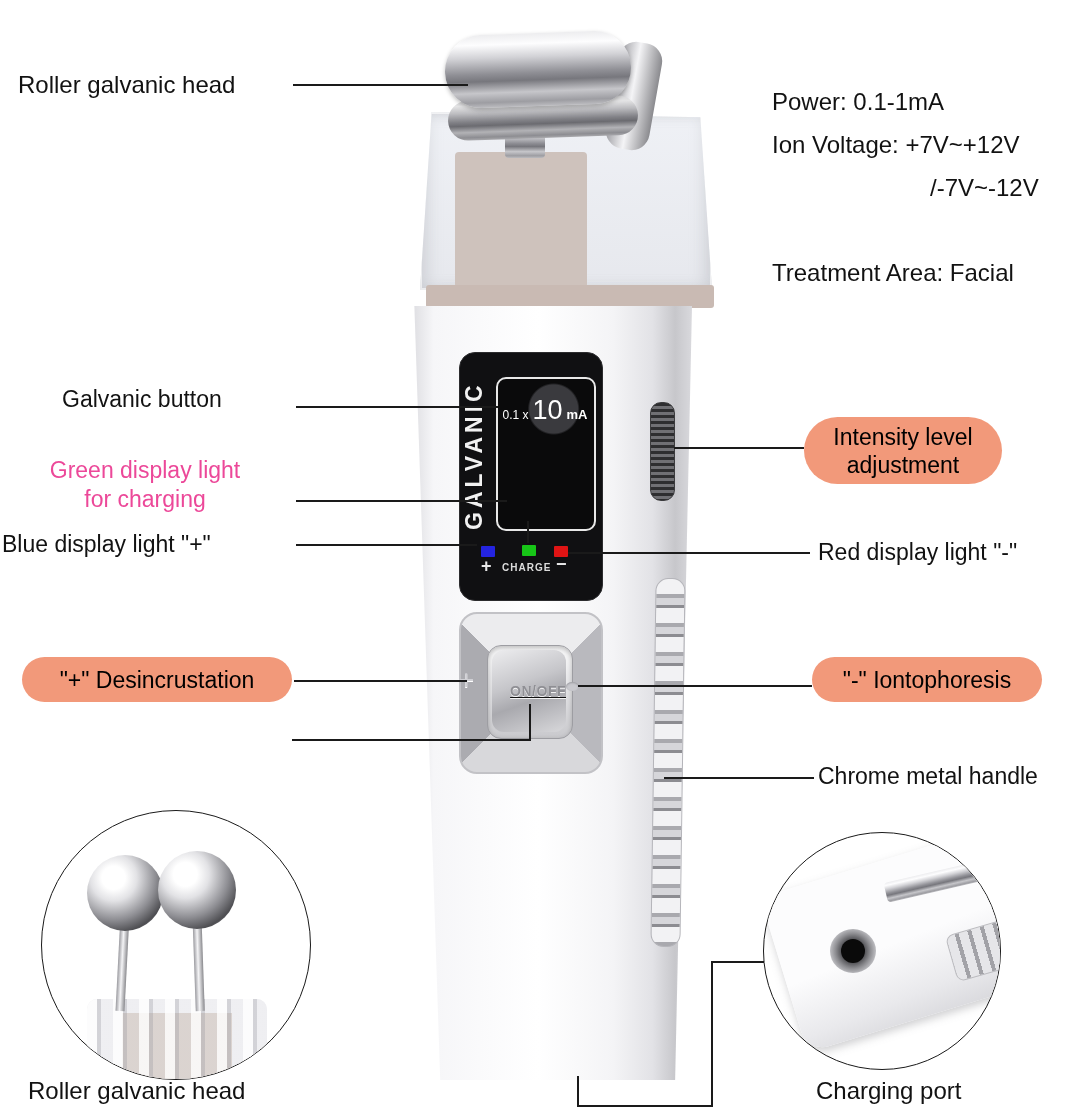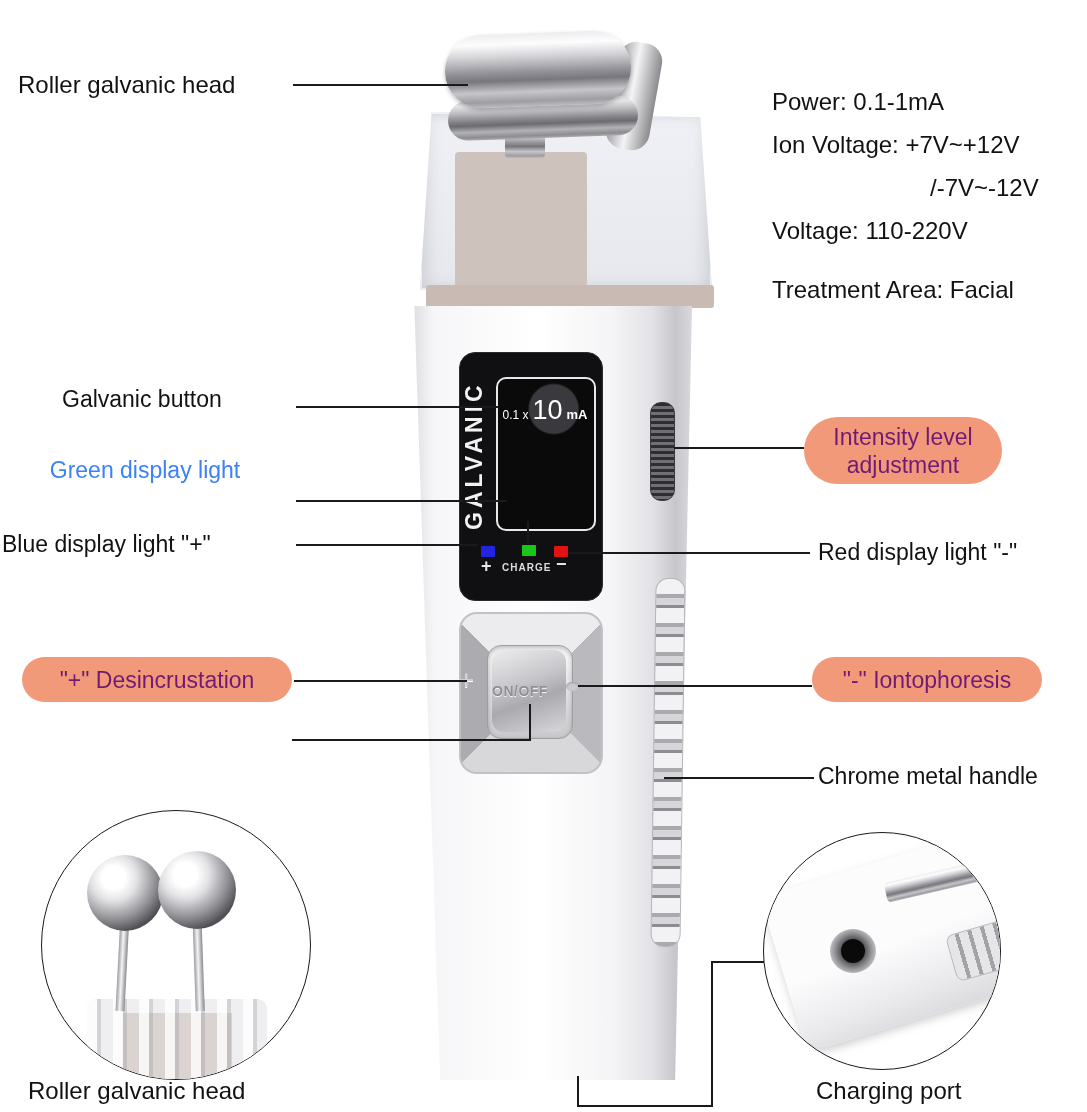--- a/index.html
+++ b/index.html
@@ -2,21 +2,21 @@
 <html style="--pill: #F2997A; --blue-light: #2424E0; --green-light: #17C617; --red-light: #E01414; --beige: #C9BAB3; --line: #1A1A1A;"><head>
 <meta charset="utf-8">
 <style>
   html,body{margin:0;padding:0;background:#fff;}
   #canvas{position:relative;width:1087px;height:1112px;background:#ffffff;overflow:hidden;
           font-family:"Liberation Sans",sans-serif;color:#111;}
   .abs{position:absolute;}
   .lineH{position:absolute;height:2px;background:var(--line,#1a1a1a);}
   .lineV{position:absolute;width:2px;background:var(--line,#1a1a1a);}
   .label{position:absolute;font-size:23px;color:#121212;white-space:nowrap;}
-  .pill{position:absolute;background:var(--pill,#F2997A);color:#701a75;display:flex;flex-direction:column;
+  .pill{position:absolute;background:var(--pill,#F2997A);color:#000000;display:flex;flex-direction:column;
         align-items:center;justify-content:center;font-size:23px;border-radius:34px;text-align:center;line-height:28px;white-space:nowrap;}
   .chrome{background:linear-gradient(180deg,#ededef 0%,#fdfdfe 14%,#d2d2d6 32%,#8f8f95 54%,#77777d 64%,#c6c6ca 80%,#9d9da2 93%,#bcbcc0 100%);}
   .chromeV{background:linear-gradient(90deg,#9b9ba0 0%,#f4f4f6 45%,#8a8a8e 100%);}
   .ball{position:absolute;border-radius:50%;
         background:radial-gradient(circle at 35% 30%, #ffffff 0 16%, #e2e2e5 32%, #8e8e93 58%, #4e4e52 76%, #9c9ca0 92%);}
   .sq{position:absolute;width:14px;height:11px;border-radius:1px;}
 </style>
 </head>
 <body>
 
@@ -61,22 +61,22 @@
   <div class="sq" style="left:522px;top:545px;background:var(--green-light,#17C617);"></div>
   <div class="sq" style="left:554px;top:546px;background:var(--red-light,#E01414);"></div>
   <div class="abs" style="left:481px;top:556px;font-size:18px;font-weight:bold;color:#e8e8e8;">+</div>
   <div class="abs" style="left:502px;top:562px;font-size:10px;font-weight:bold;letter-spacing:1px;color:#dcdcdc;">CHARGE</div>
   <div class="abs" style="left:556px;top:554px;font-size:18px;font-weight:bold;color:#e8e8e8;">−</div>
 
   <div class="abs" style="left:459px;top:612px;width:140px;height:158px;border-radius:18px;border:2px solid #c2c2c6;
               background:conic-gradient(from 45deg,#b9b9be 0 90deg,#d8d8db 90deg 180deg,#ababb0 180deg 270deg,#ececee 270deg 360deg);"></div>
   <div class="abs" style="left:487px;top:645px;width:84px;height:92px;border-radius:14px;border:1px solid #9d9da2;
               background:linear-gradient(180deg,#fafafb,#c9c9cd);box-shadow:inset 0 2px 5px rgba(0,0,0,0.25);"></div>
-  <div class="abs" style="left:492px;top:650px;width:74px;height:82px;border-radius:12px;display:flex;align-items:center;justify-content:flex-start;
-              background:linear-gradient(160deg,#ededef 0%,#c6c6ca 40%,#a9a9ae 60%,#d8d8db 100%);">
+  <div class="abs" style="left:492px;top:650px;width:74px;height:82px;border-radius:12px;display:flex;align-items:center;justify-content:flex-end;
+              background:linear-gradient(160deg,#ededef 0%,#c6c6ca 40%,#a9a9ae 60%,#d8d8db 100%);text-decoration:underline;">
     <span style="font-size:14px;font-weight:bold;letter-spacing:0.5px;color:#8f8f94;text-shadow:0 1px 0 rgba(255,255,255,0.85);">ON/OFF</span>
   </div>
   <div class="abs" style="left:458px;top:664px;font-size:28px;color:#cfcfd4;text-shadow:0 1px 0 #fff;">+</div>
   <div class="abs" style="left:566px;top:682px;width:13px;height:9px;border-radius:50%;background:#c9c9ce;box-shadow:inset 0 1px 2px #9a9a9f;"></div>
 
   <div class="abs" style="left:41px;top:810px;width:268px;height:268px;border:1.5px solid #1a1a1a;border-radius:50%;overflow:hidden;background:#fff;">
     <div class="abs" style="left:45px;top:188px;width:180px;height:80px;border-radius:10px;overflow:hidden;background:#ececef;">
       <div class="abs" style="left:35px;top:14px;width:110px;height:66px;background:#cdc2bb;"></div>
       <div class="abs" style="left:0;top:0;width:180px;height:80px;
                   background:repeating-linear-gradient(90deg,rgba(255,255,255,0.85) 0 10px,rgba(190,190,196,0.55) 10px 14px,rgba(244,244,247,0.35) 14px 26px);"></div>
@@ -111,27 +111,27 @@
   <div class="lineH" style="left:578px;top:685px;width:234px;"></div>
   <div class="lineH" style="left:664px;top:777px;width:150px;"></div>
   <div class="lineV" style="left:577px;top:1076px;height:31px;"></div>
   <div class="lineH" style="left:577px;top:1105px;width:136px;"></div>
   <div class="lineV" style="left:711px;top:961px;height:146px;"></div>
   <div class="lineH" style="left:711px;top:961px;width:53px;"></div>
 
   <div class="label" style="left:772px;top:88px;font-size:24px;">Power: 0.1-1mA</div>
   <div class="label" style="left:772px;top:131px;font-size:24px;">Ion Voltage: +7V~+12V</div>
   <div class="label" style="left:930px;top:174px;font-size:24px;">/-7V~-12V</div>
-  <div class="label" style="left:772px;top:217px;font-size:24px;">Voltage: 110-220V</div>
-  <div class="label" style="left:772px;top:276px;font-size:24px;">Treatment Area: Facial</div>
+  <div class="label" style="left:772px;top:259px;font-size:24px;">Treatment Area: Facial</div>
 
   <div class="label" style="left:18px;top:71px;font-size:24px;">Roller galvanic head</div>
   <div class="label" style="left:62px;top:386px;">Galvanic button</div>
-  <div class="abs" style="left:20px;top:456px;width:250px;text-align:center;font-size:23px;line-height:29px;color:#3b82f6;">
+  <div class="abs" style="left:20px;top:456px;width:250px;text-align:center;font-size:23px;line-height:29px;color:#ec4899;">
     <div>Green display light</div>
+    <div>for charging</div>
   </div>
   <div class="label" style="left:2px;top:531px;">Blue display light "+"</div>
   <div class="label" style="left:818px;top:539px;">Red display light "-"</div>
   <div class="label" style="left:818px;top:763px;">Chrome metal handle</div>
   <div class="label" style="left:28px;top:1077px;font-size:24px;">Roller galvanic head</div>
   <div class="label" style="left:816px;top:1077px;font-size:24px;">Charging port</div>
 
   <div class="pill" style="left:804px;top:417px;width:198px;height:67px;">
     <div>Intensity level</div>
     <div>adjustment</div>

